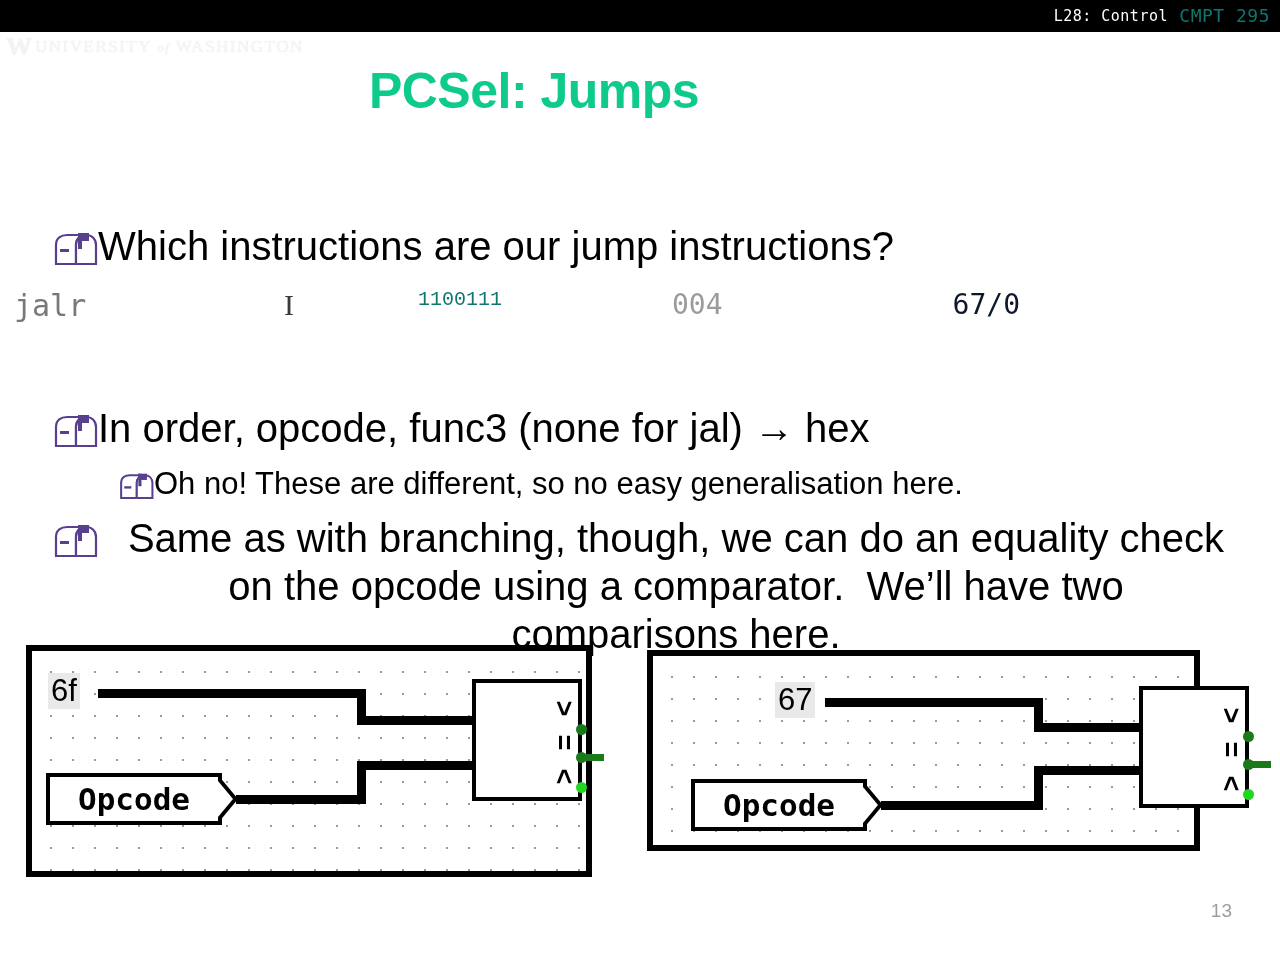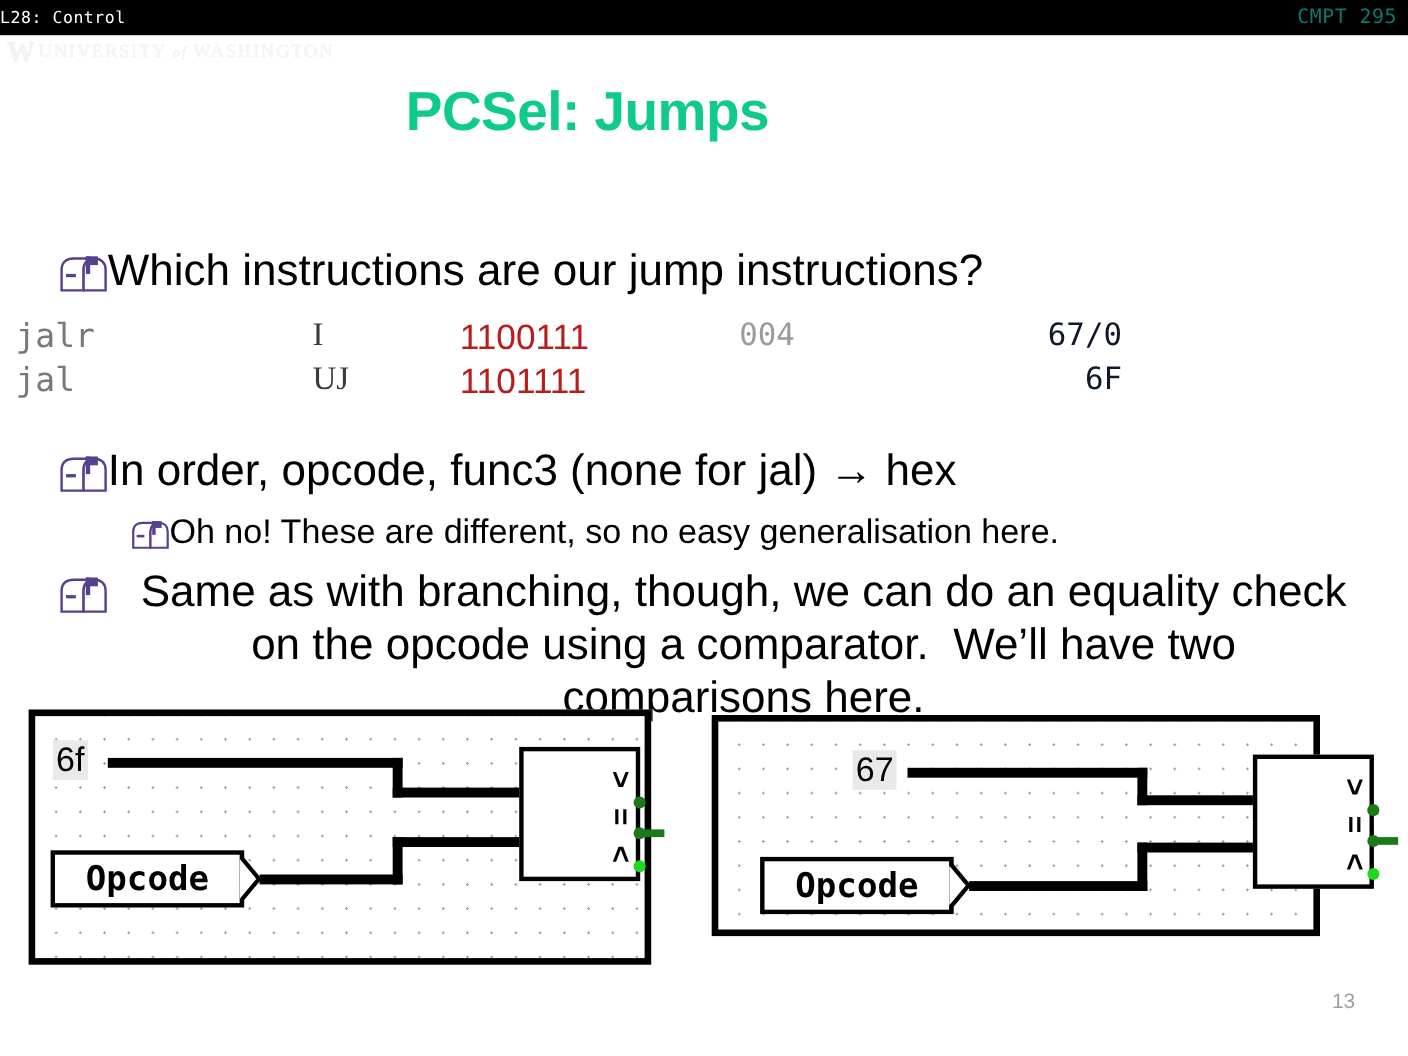--- a/index.html
+++ b/index.html
@@ -23,21 +23,21 @@
     width: 1280px;
     height: 32px;
     background: #000000;
   }
   .header-center {
     position: absolute;
     left: 0; top: 0;
     width: 1168px;
     height: 32px;
     line-height: 32px;
-    text-align: left;
+    text-align: right;
     color: #ffffff;
     font-family: "DejaVu Sans Mono", "Liberation Mono", monospace;
     font-size: 15px;
     letter-spacing: 0.5px;
   }
   .header-right {
     position: absolute;
     right: 10px; top: 0;
     height: 32px;
     line-height: 32px;
@@ -75,21 +75,21 @@
     white-space: nowrap;
   }
   .watermark .wm-of {
     font-style: italic;
     font-size: 13px;
   }
 
   
   .slide-title {
     position: absolute;
-    left: 0; top: 72px;
+    left: 0; top: 62px;
     width: 1068px;
     text-align: center;
     font-size: 50px;
     font-weight: bold;
     color: #0ecb8d;
     letter-spacing: -0.5px;
   }
 
   
   .bullet {
@@ -131,23 +131,23 @@
     color: #787878;
   }
   .col-fmt {
     position: absolute; left: 284px;
     font-family: "Liberation Serif", serif;
     font-size: 30px;
     color: #3a3a3a;
   }
   .col-opcode {
     position: absolute; left: 418px;
-    font-family: Liberation Sans, sans-serif;
-    font-size: 32px;
-    color: #b91c1c;
+    font-family: Liberation Mono, monospace;
+    font-size: 20px;
+    color: #0f766e;
   }
   .col-func3 {
     position: absolute; left: 672px;
     font-family: "DejaVu Sans Mono", "Liberation Mono", monospace;
     font-size: 28px;
     color: #9b9b9b;
   }
   .col-hex {
     position: absolute; right: 24px;
     font-family: "DejaVu Sans Mono", "Liberation Mono", monospace;
@@ -280,27 +280,20 @@
 </div>
 
 <div class="insn-table">
   <div class="insn-row">
     <span class="col-mnemonic">jalr</span>
     <span class="col-fmt">I</span>
     <span class="col-opcode">1100111</span>
     <span class="col-func3">004</span>
     <span class="col-hex">67/0</span>
   </div>
-  <div class="insn-row">
-    <span class="col-mnemonic">jal</span>
-    <span class="col-fmt">UJ</span>
-    <span class="col-opcode">1101111</span>
-    <span class="col-func3"></span>
-    <span class="col-hex">6F</span>
-  </div>
 </div>
 
 <div class="bullet bullet-l1 b2">
   <span class="mailbox big">
     <svg viewBox="0 0 46 38" width="46" height="38" aria-hidden="true">
       <path d="M4 14 C4 7 9 4 15 4 L34 4 C28 4 24 8 24 14 L24 33 L4 33 Z" fill="#ffffff" stroke="#59408f" stroke-width="2.2"></path>
       <path d="M24 14 C24 8 28 4 34 4 C40 4 44 8 44 14 L44 33 L24 33 Z" fill="#ffffff" stroke="#59408f" stroke-width="2.2"></path>
       <rect x="8" y="18" width="9" height="3" fill="#59408f"></rect>
       <rect x="26" y="2" width="4" height="16" fill="#59408f"></rect>
       <rect x="26" y="2" width="11" height="8" fill="#59408f"></rect>

